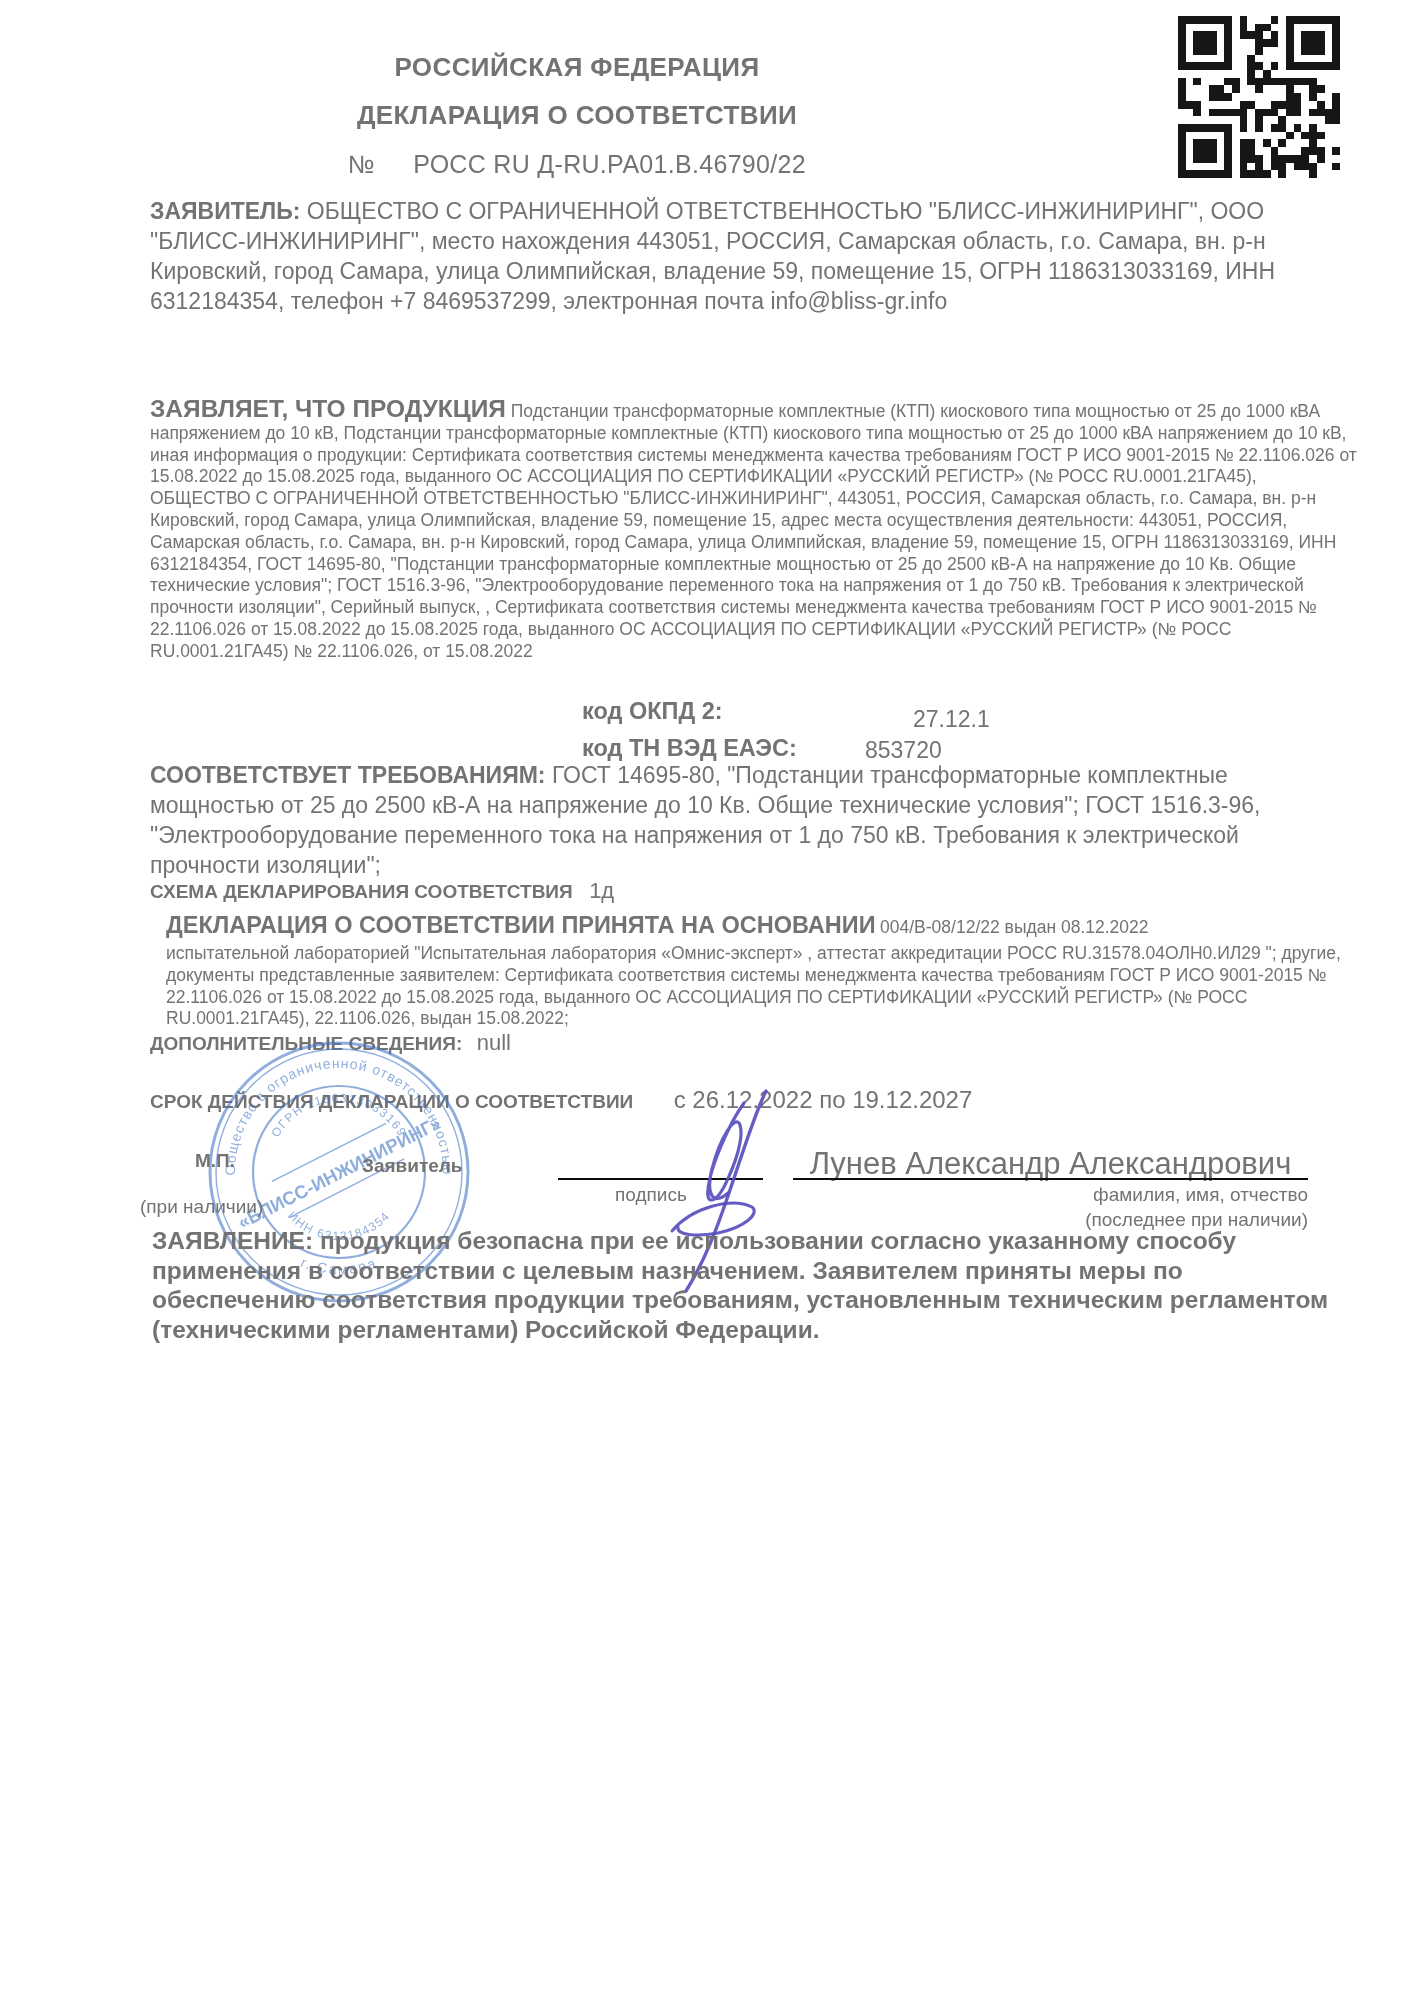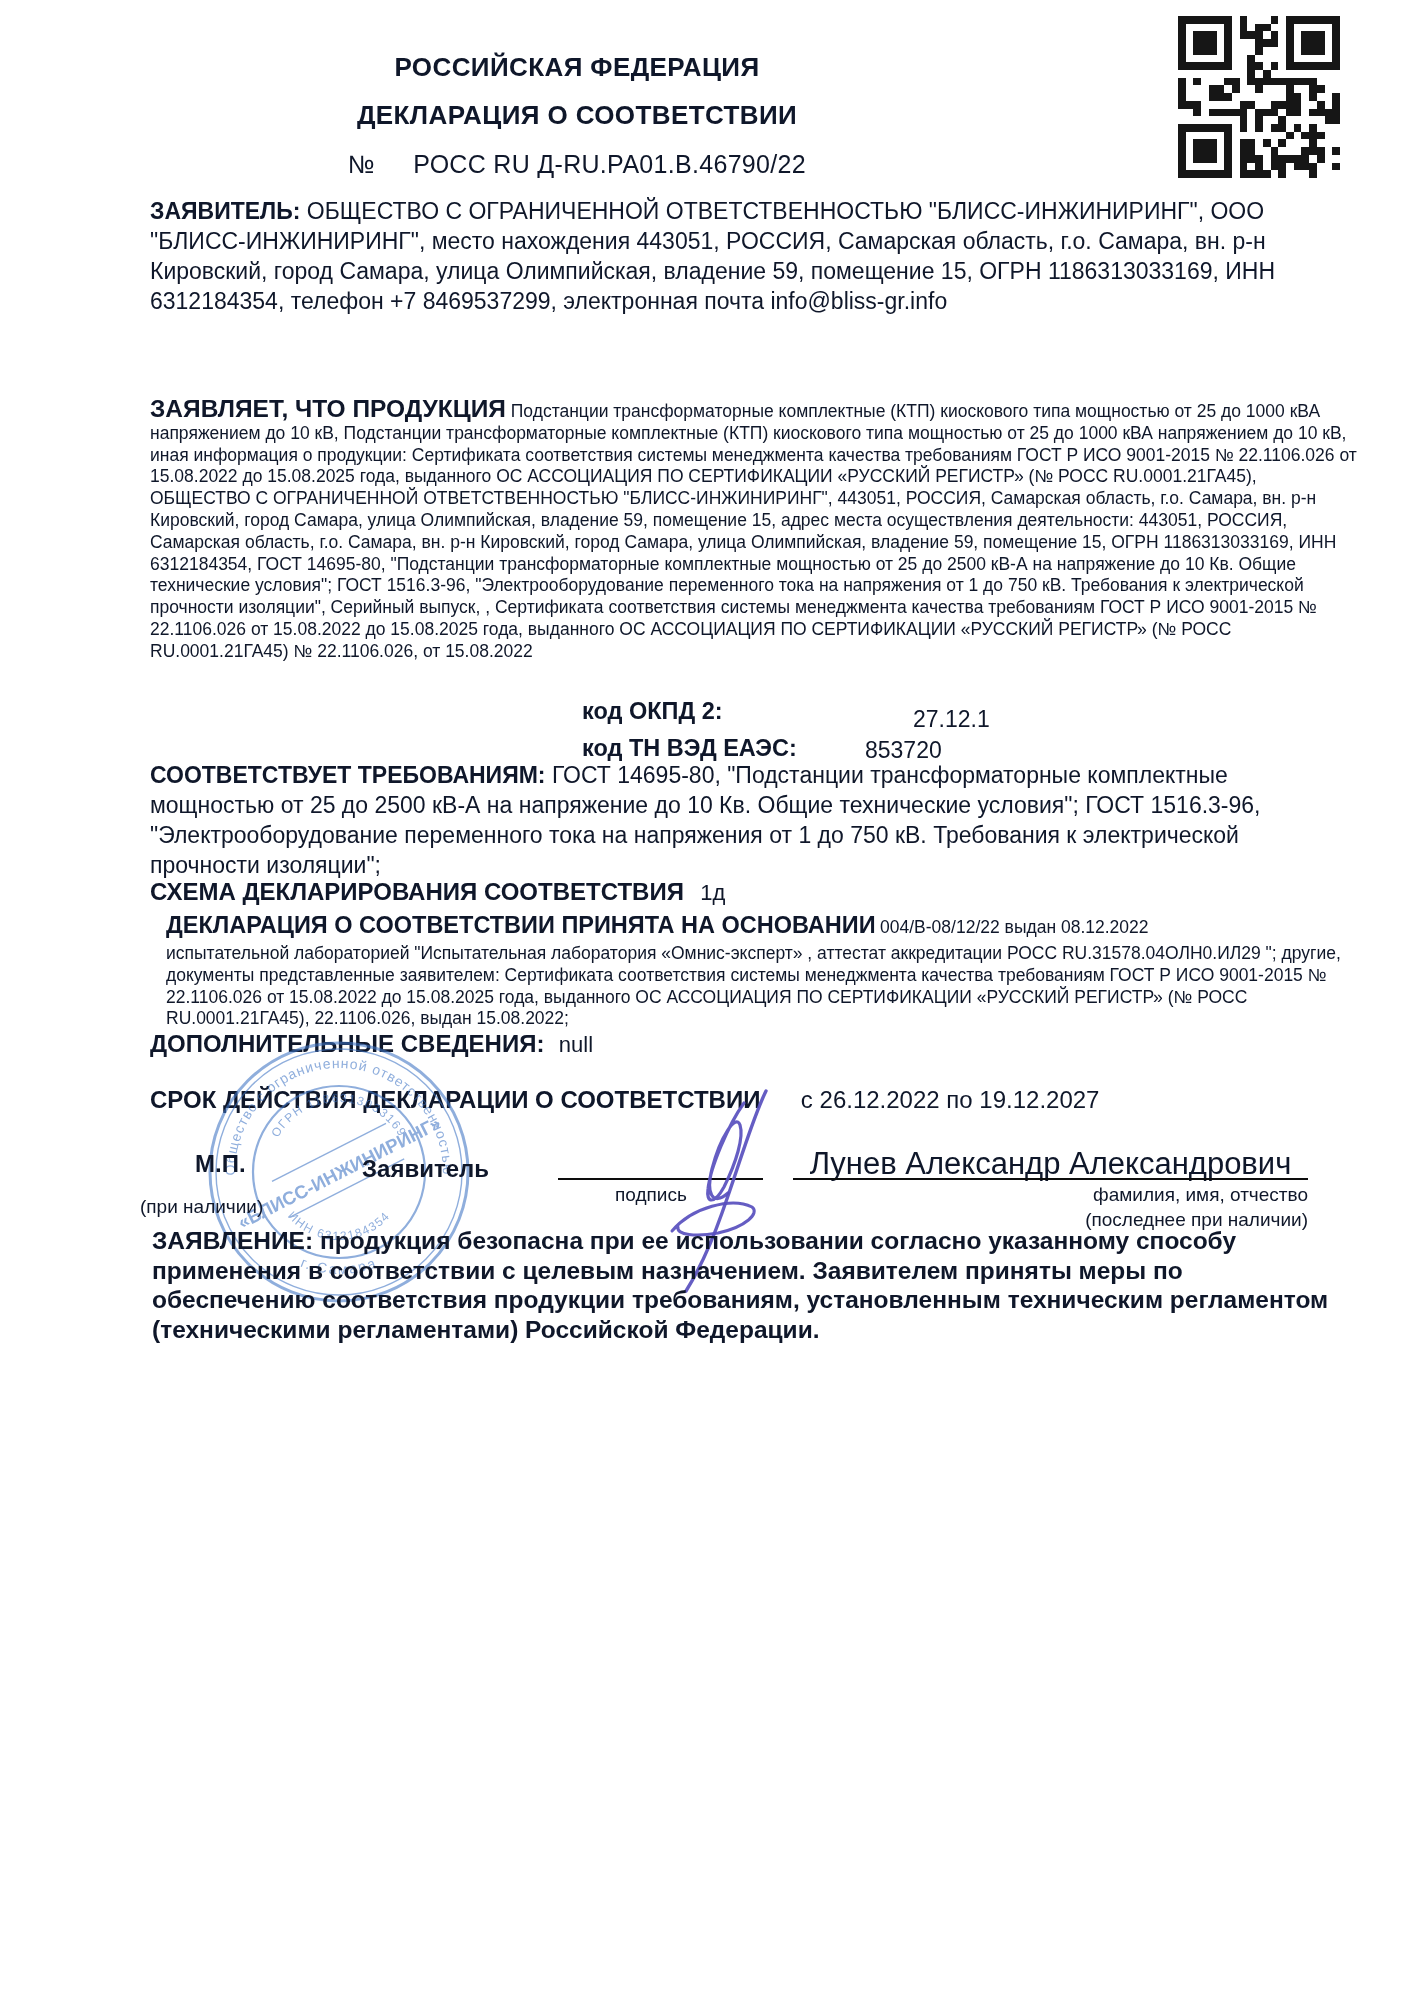--- a/index.html
+++ b/index.html
@@ -1,21 +1,21 @@
 <!DOCTYPE html>
 <html><head>
 <meta charset="utf-8">
 <style>
   html,body{margin:0;padding:0;background:#e8e8e8;}
   .page{
     position:relative;
     width:1414px;height:2000px;
     background:#ffffff;
     font-family:"Liberation Sans", sans-serif;
-    color:#0f172a;
+    color:#737373;
     overflow:hidden;
     margin:0 auto;
   }
   .abs{position:absolute;}
   
   .center-col{left:0;width:1154px;text-align:center;}
   .h-line{font-size:26px;font-weight:bold;letter-spacing:.4px;}
   .h-number{font-size:25px;font-weight:normal;letter-spacing:.3px;}
   .h-number .num-label{margin-right:38px;}
   
@@ -24,21 +24,21 @@
   .lbl{font-weight:bold;}
   .lbl-lg{font-size:24.5px;font-weight:bold;}
   
   .code-label{font-size:23.5px;font-weight:bold;}
   .code-value{font-size:23px;}
   
   .sig-line{border-top:2.5px solid #0d0d0d;height:0;}
   .cap{font-size:19px;}
   .sig-name{font-size:31px;text-align:center;}
   .ctr{text-align:right;}
-  .bold24{font-size:24px;font-weight:bold;}
+  .bold24{font-size:19px;font-weight:bold;}
   .reg22{font-size:22px;font-weight:normal;}
   .statement{font-size:24.5px;line-height:29.5px;font-weight:bold;margin:2px;}
   
   .stamp{opacity:.58;}
   .stamp text{fill:#3f74c4;}
   .stamp circle{stroke:#3f74c4;fill:none;}
   .sig-art path{stroke:#584fbe;fill:none;stroke-linecap:round;opacity:.92;}
   .qr-box svg{display:block;}
 </style>
 </head>

